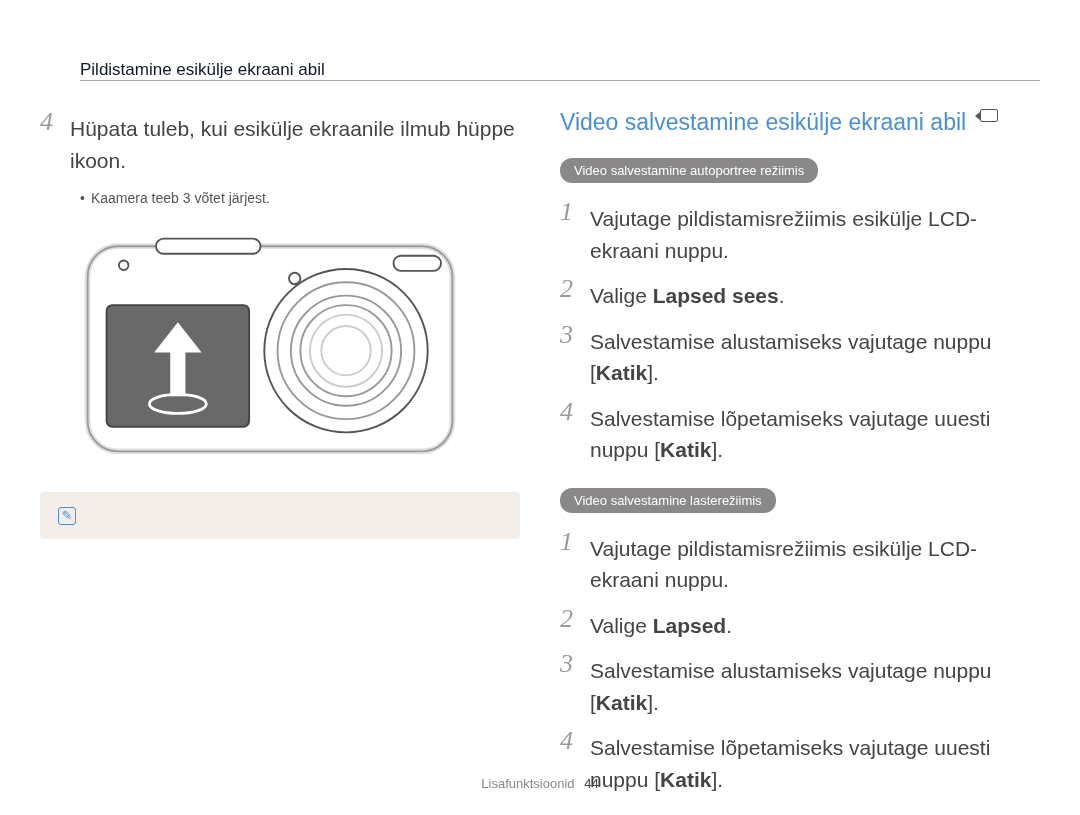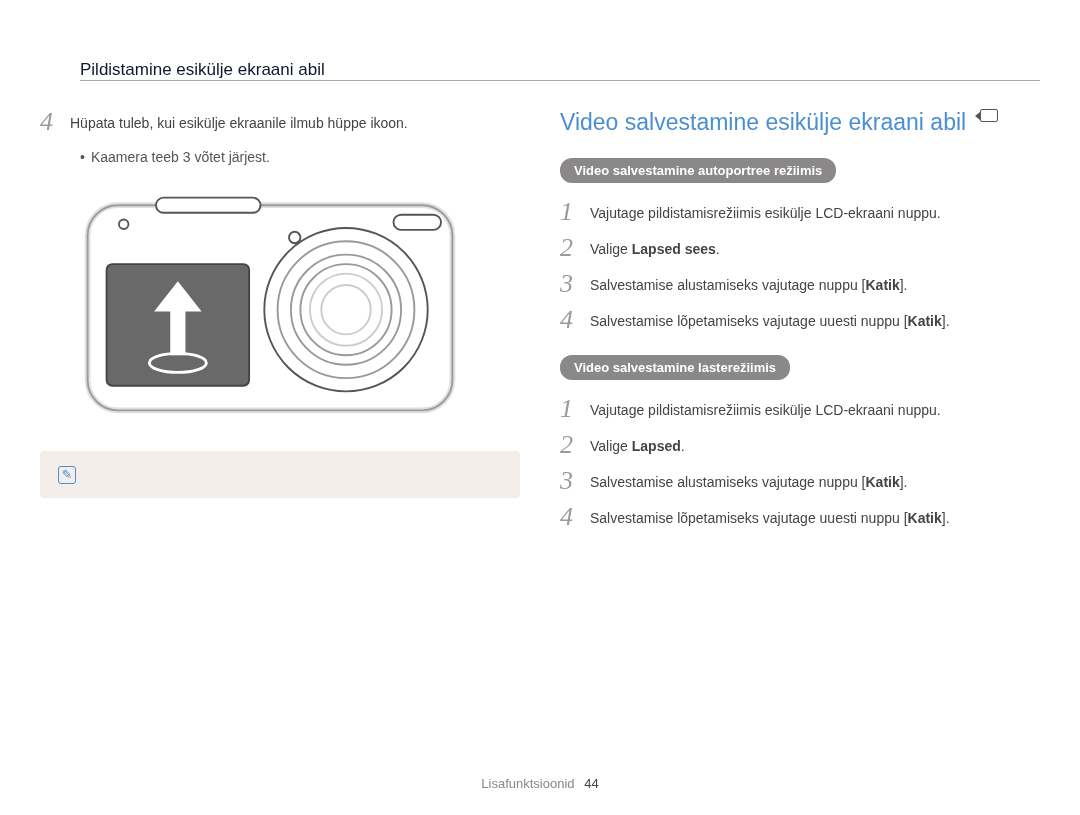--- a/index.html
+++ b/index.html
@@ -37,21 +37,21 @@
   .step-num {
     font-family: Georgia, 'Times New Roman', serif;
     font-style: italic;
     font-size: 26px;
     color: #9a9a9a;
     line-height: 1;
     width: 18px;
     flex-shrink: 0;
   }
   .step-text {
-    font-size: 14px;
+    font-size: 21px;
     color: #444;
     line-height: 1.5;
     padding-top: 4px;
   }
   .bullet-row {
     margin-left: 40px;
     font-size: 14px;
     color: #555;
     margin-top: 14px;
     margin-bottom: 14px;
@@ -110,21 +110,21 @@
     width: 0; height: 0;
     border-top: 4px solid transparent;
     border-bottom: 4px solid transparent;
     border-right: 5px solid #555;
   }
   .pill {
     display: inline-block;
     background: #8a8888;
     color: #fff;
     font-size: 13px;
-    font-weight: 700;
+    font-weight: 400;
     padding: 5px 14px 5px 14px;
     border-radius: 12px;
     margin-bottom: 16px;
   }
   .section-gap { margin-top: 22px; }
   .bold { font-weight: 700; }
   .footer {
     position: absolute;
     bottom: 24px;
     left: 50%;

